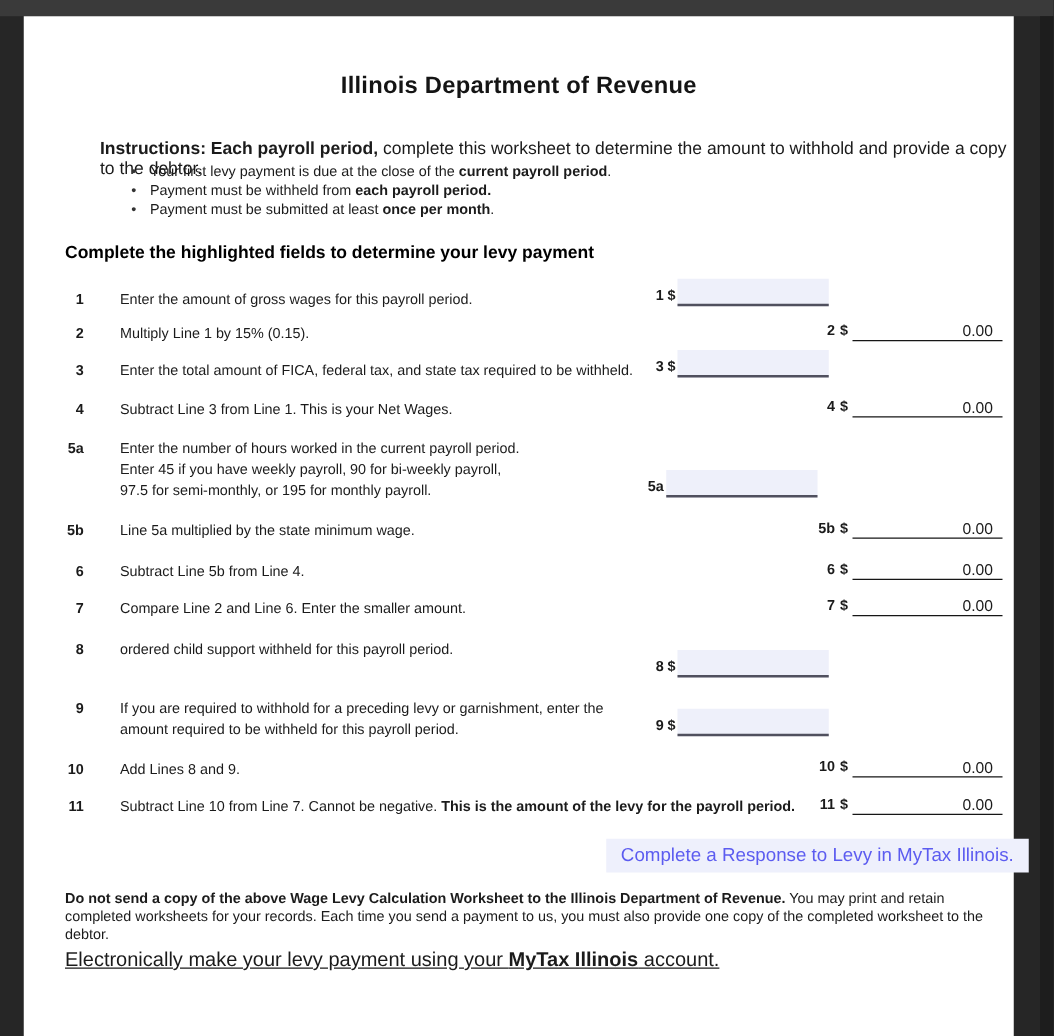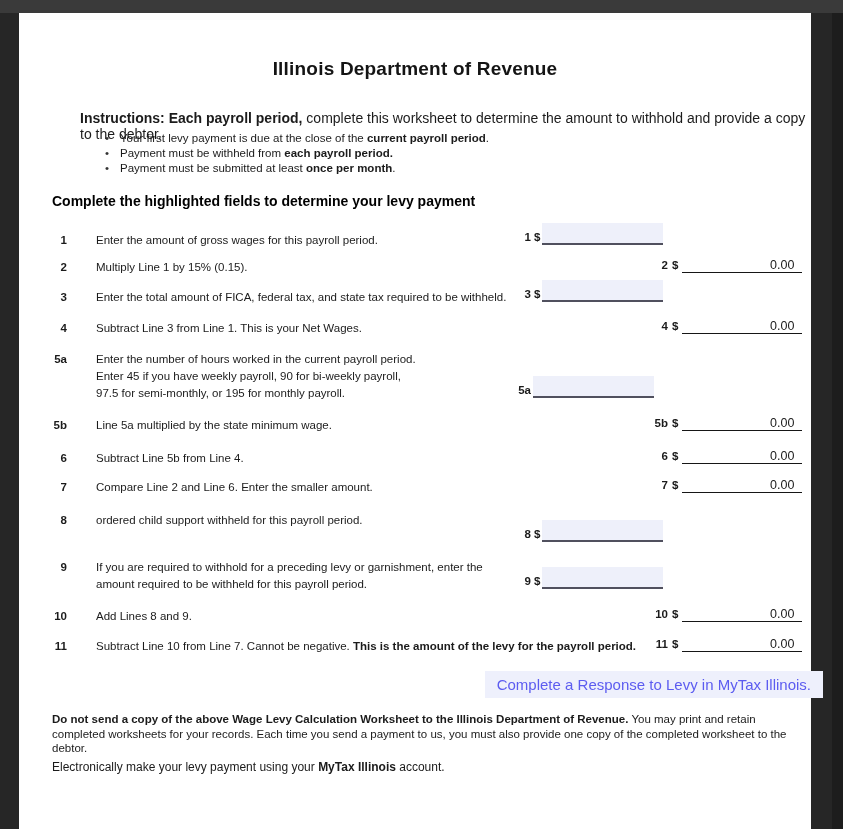--- a/index.html
+++ b/index.html
@@ -33,21 +33,21 @@
   .amt .fnum{font-weight:bold;width:34px;text-align:right;line-height:14px;padding-bottom:1px;}
   .amt .fdol{font-weight:bold;margin-left:4px;line-height:14px;padding-bottom:1px;}
   .aline{width:120px;margin-left:4px;border-bottom:1.5px solid #161616;text-align:right;
          padding-right:8px;font-size:12.5px;height:16px;line-height:16px;box-sizing:border-box;}
 
   .link-wrap{position:absolute;top:658px;left:12px;width:100%;text-align:right;}
   .link{display:inline-block;background:var(--linkbg,#eef0fc);color:var(--link,#5c5cf0);
         font-size:15px;padding:5px 12px;text-decoration:none;cursor:pointer;}
 
   .footer1{position:absolute;top:699px;left:33px;width:757px;font-size:11.5px;line-height:14.5px;}
-  .footer2{position:absolute;top:747px;left:33px;width:757px;font-size:12px;}
+  .footer2{position:absolute;top:747px;left:33px;width:757px;font-size:16px;text-decoration:underline;}
   b{font-weight:bold;}
 </style>
 </head>
 <body>
 
 <div class="screen">
   <div class="topband"></div>
   <div class="rightband"></div>
 
   <div class="page">

